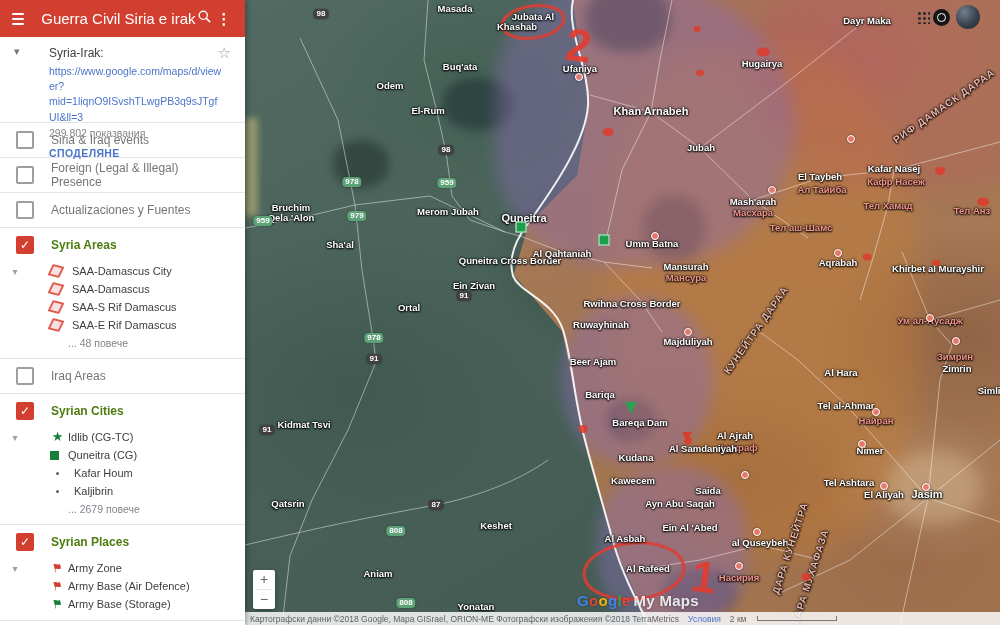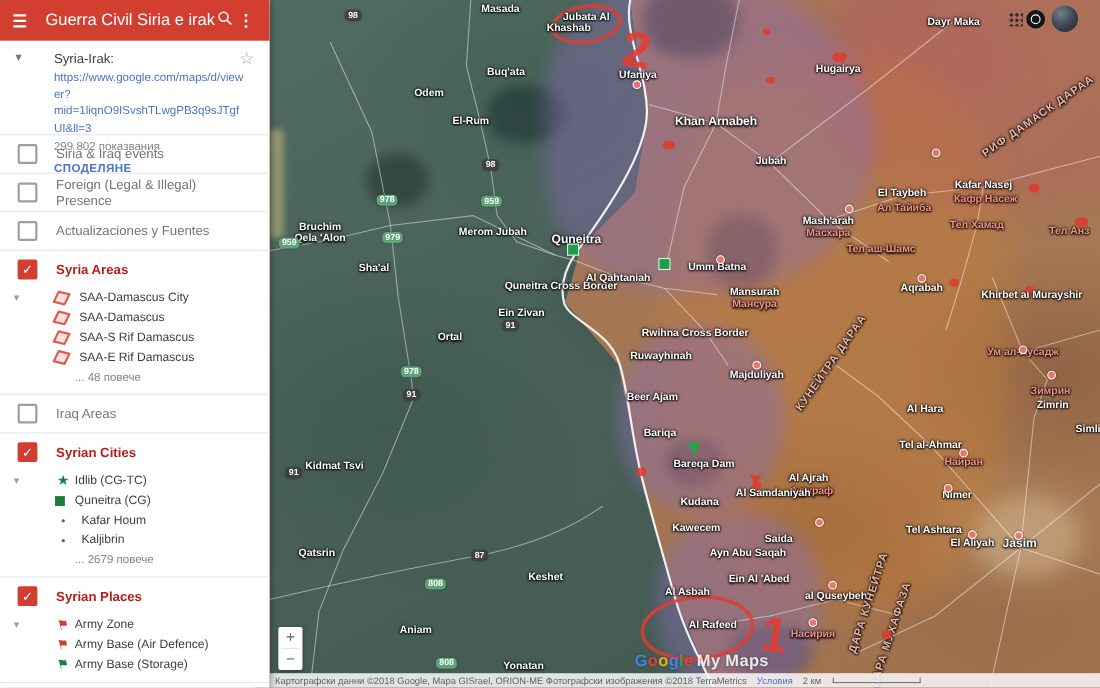--- a/index.html
+++ b/index.html
@@ -21,21 +21,21 @@
   .star{position:absolute;right:14px;top:7px;color:#9aa0a6;font-size:15px}
   .url{margin-left:49px;margin-top:4px;font-size:10.5px;line-height:1.45;color:#4a74c9;width:175px;word-break:break-all}
   .views{margin-left:49px;margin-top:2px;font-size:10.5px;color:#80868b}
   .share{margin-left:49px;margin-top:8px;font-size:10.5px;font-weight:700;letter-spacing:.4px;color:#4a74c9;cursor:pointer}
   .hr{height:1px;background:#e6e6e6}
   .lrow{height:34px;display:flex;align-items:center;padding:0 16px;box-sizing:border-box}
   .cb{width:14px;height:14px;border:2px solid #9e9e9e;border-radius:2px;flex:none;font-size:12px;
       line-height:14px;text-align:center;color:#fff;cursor:pointer;background:#fff}
   .cb.on{background:#d23f31;border-color:#d23f31}
   .ltitle{margin-left:17px;font-size:12px;color:#757575}
-  .ltitle.sel{color:#b91c1c;font-weight:700}
+  .ltitle.sel{color:#4d7c0f;font-weight:700}
   .subs{padding-bottom:7px}
   .srow{height:18px;display:flex;align-items:center;cursor:pointer}
   .chevcol{width:30px;text-align:center;color:#9e9e9e;font-size:10px;flex:none}
   .sicon{width:15px;flex:none;margin-left:20px;font-size:12px;line-height:12px;text-align:center}
   .sicon.poly-red{width:8px;height:8px;margin-right:7px;border:2px solid #e05a4e;background:rgba(224,90,78,.18);
       transform:rotate(14deg) skewX(-12deg);border-radius:1px}
   .sicon.star-green{color:#188038;font-size:13px}
   .sicon.square-green{width:9px;height:9px;margin-right:6px;background:#188038}
   .sicon.dot{width:3px;height:3px;margin-left:26px;margin-right:12px;background:#616161;border-radius:50%}
   .sicon.flag-red{color:#d23f31;transform:rotate(-14deg)}

